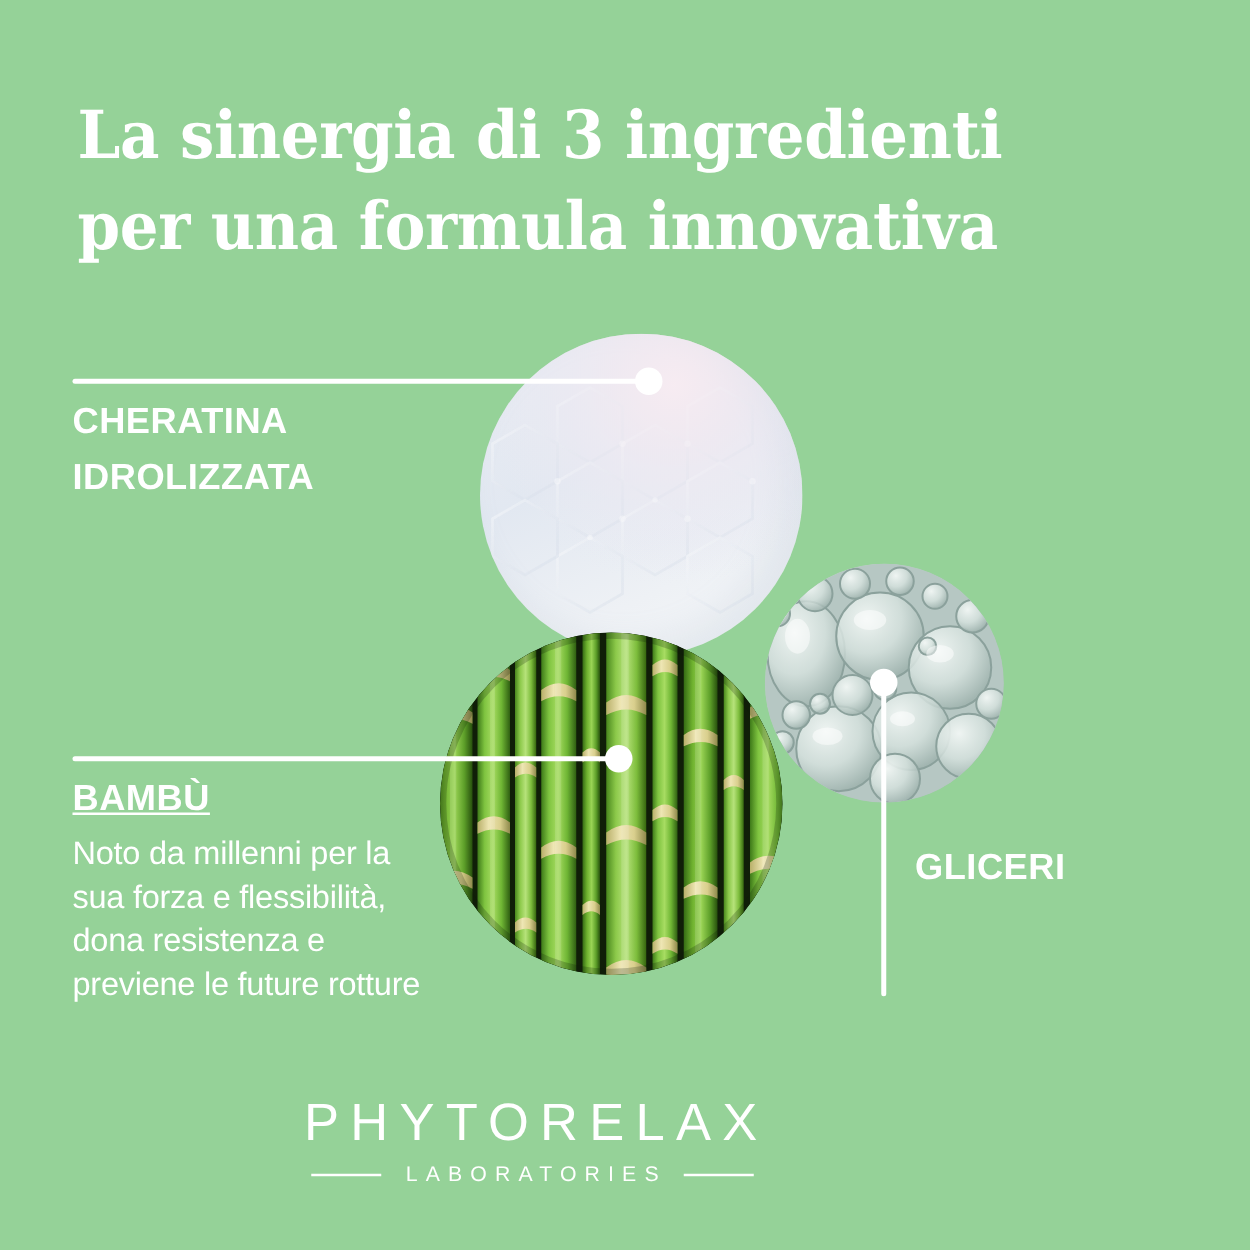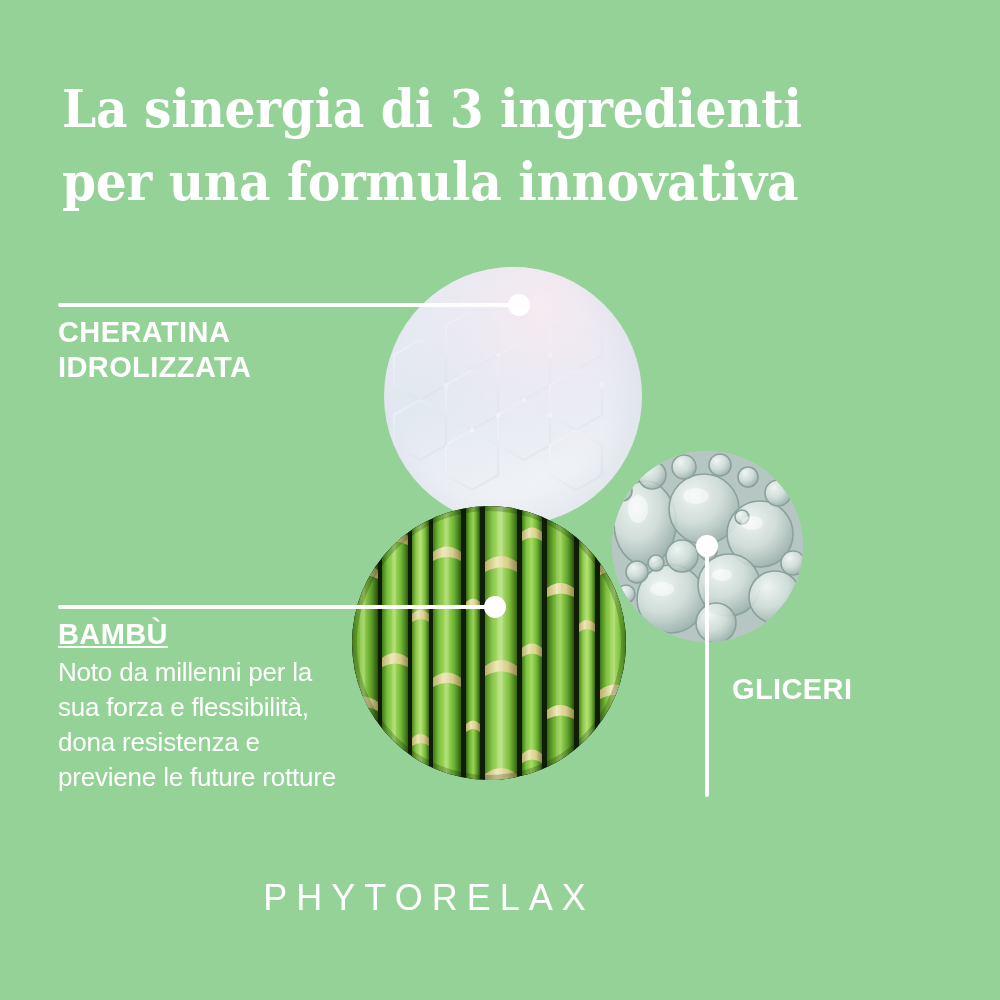--- a/index.html
+++ b/index.html
@@ -99,21 +99,21 @@
   #leader-glicerina{ left:705px; top:545px; height:252px; }
   #dot-glicerina{ left:696px; top:535px; }
 
   
   .block{ position:absolute; color:#ffffff; }
 
   .block h2{
     font-family:"Liberation Sans", sans-serif;
     font-weight:700;
     font-size:29px;
-    line-height:35px;
+    line-height:45px;
     letter-spacing:0.4px;
     white-space:pre-line;
   }
 
   .block p{
     font-family:"Liberation Sans", sans-serif;
     font-weight:400;
     font-size:26px;
     line-height:35px;
     letter-spacing:-0.2px;
@@ -133,21 +133,21 @@
   #logo{
     position:absolute;
     left:0; right:0;
     top:876px;
     text-align:center;
     color:#ffffff;
   }
   #logo .brand{
     font-family:"Liberation Sans", sans-serif;
     font-weight:400;
-    font-size:36px;
+    font-size:42px;
     letter-spacing:9px;
     line-height:44px;
     padding-left:6px;
   }
   #logo .sub-row{
     display:flex;
     align-items:center;
     justify-content:center;
     gap:14px;
     margin-top:11px;
@@ -371,15 +371,20 @@
 dona resistenza e
 previene le future rotture</p>
   </div>
 
   <div class="block" id="block-glicerina">
     <h2>GLICERINA</h2>
   </div>
 
   <div id="logo">
     <div class="brand">PHYTORELAX</div>
+    <div class="sub-row">
+      <span class="sub-dash"></span>
+      <span class="sub">LABORATORIES</span>
+      <span class="sub-dash"></span>
+    </div>
   </div>
 
 </div>
 
 </body></html>

